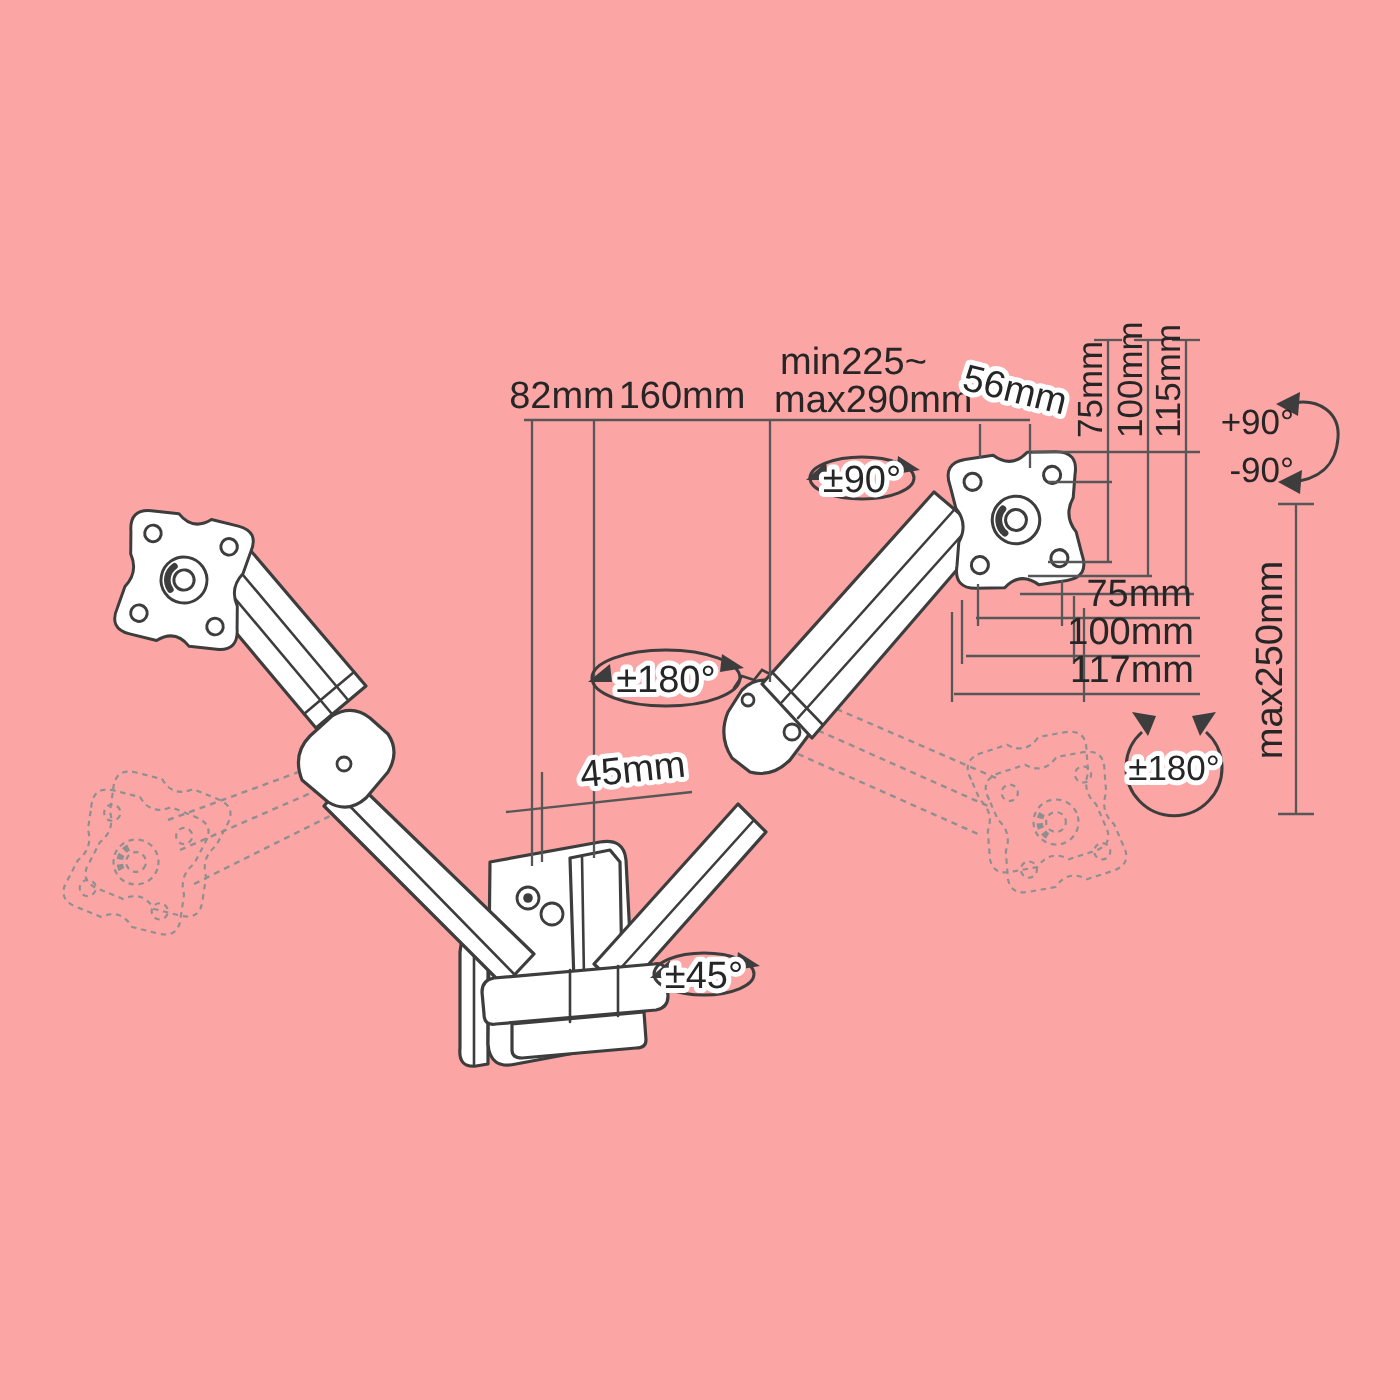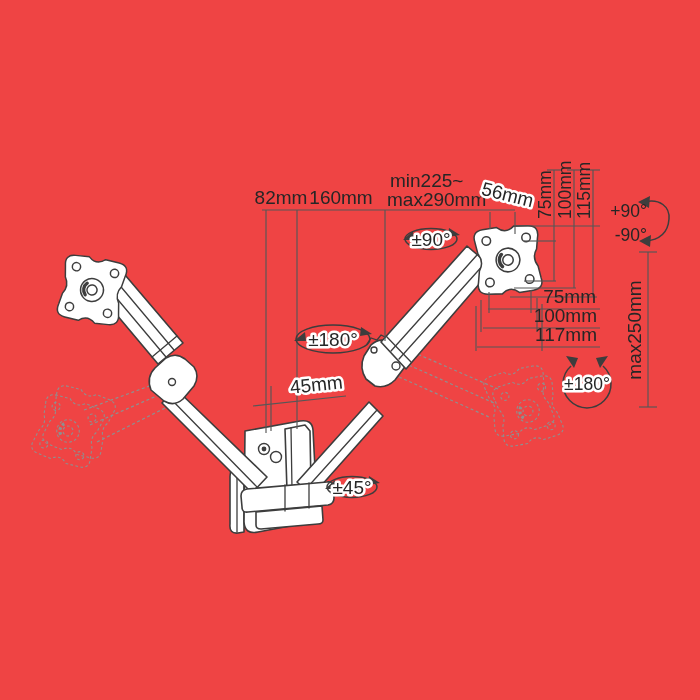--- a/index.html
+++ b/index.html
@@ -1,16 +1,16 @@
 <!DOCTYPE html>
 <html><head>
 <meta charset="utf-8">
 <style>
   html,body{margin:0;padding:0;background:#ffffff;}
-  .stage{width:700px;height:700px;background:#ef4444;position:relative;overflow:hidden;
+  .stage{width:700px;height:700px;background:#fca5a5;position:relative;overflow:hidden;
          font-family:"Liberation Sans",sans-serif;}
   svg{display:block;}
   
   .draw{fill:#ffffff;stroke:#3d3d3d;stroke-width:1.6;stroke-linejoin:round;stroke-linecap:round;}
   .drawline{fill:none;stroke:#3d3d3d;stroke-width:1.3;stroke-linecap:round;}
   .hole{fill:#ffffff;stroke:#3d3d3d;stroke-width:1.4;}
   .holedark{fill:#3d3d3d;stroke:none;}
   
   .ghost{fill:none;stroke:#8f8f8f;stroke-width:1.2;stroke-dasharray:3 2.6;stroke-linejoin:round;}
   

